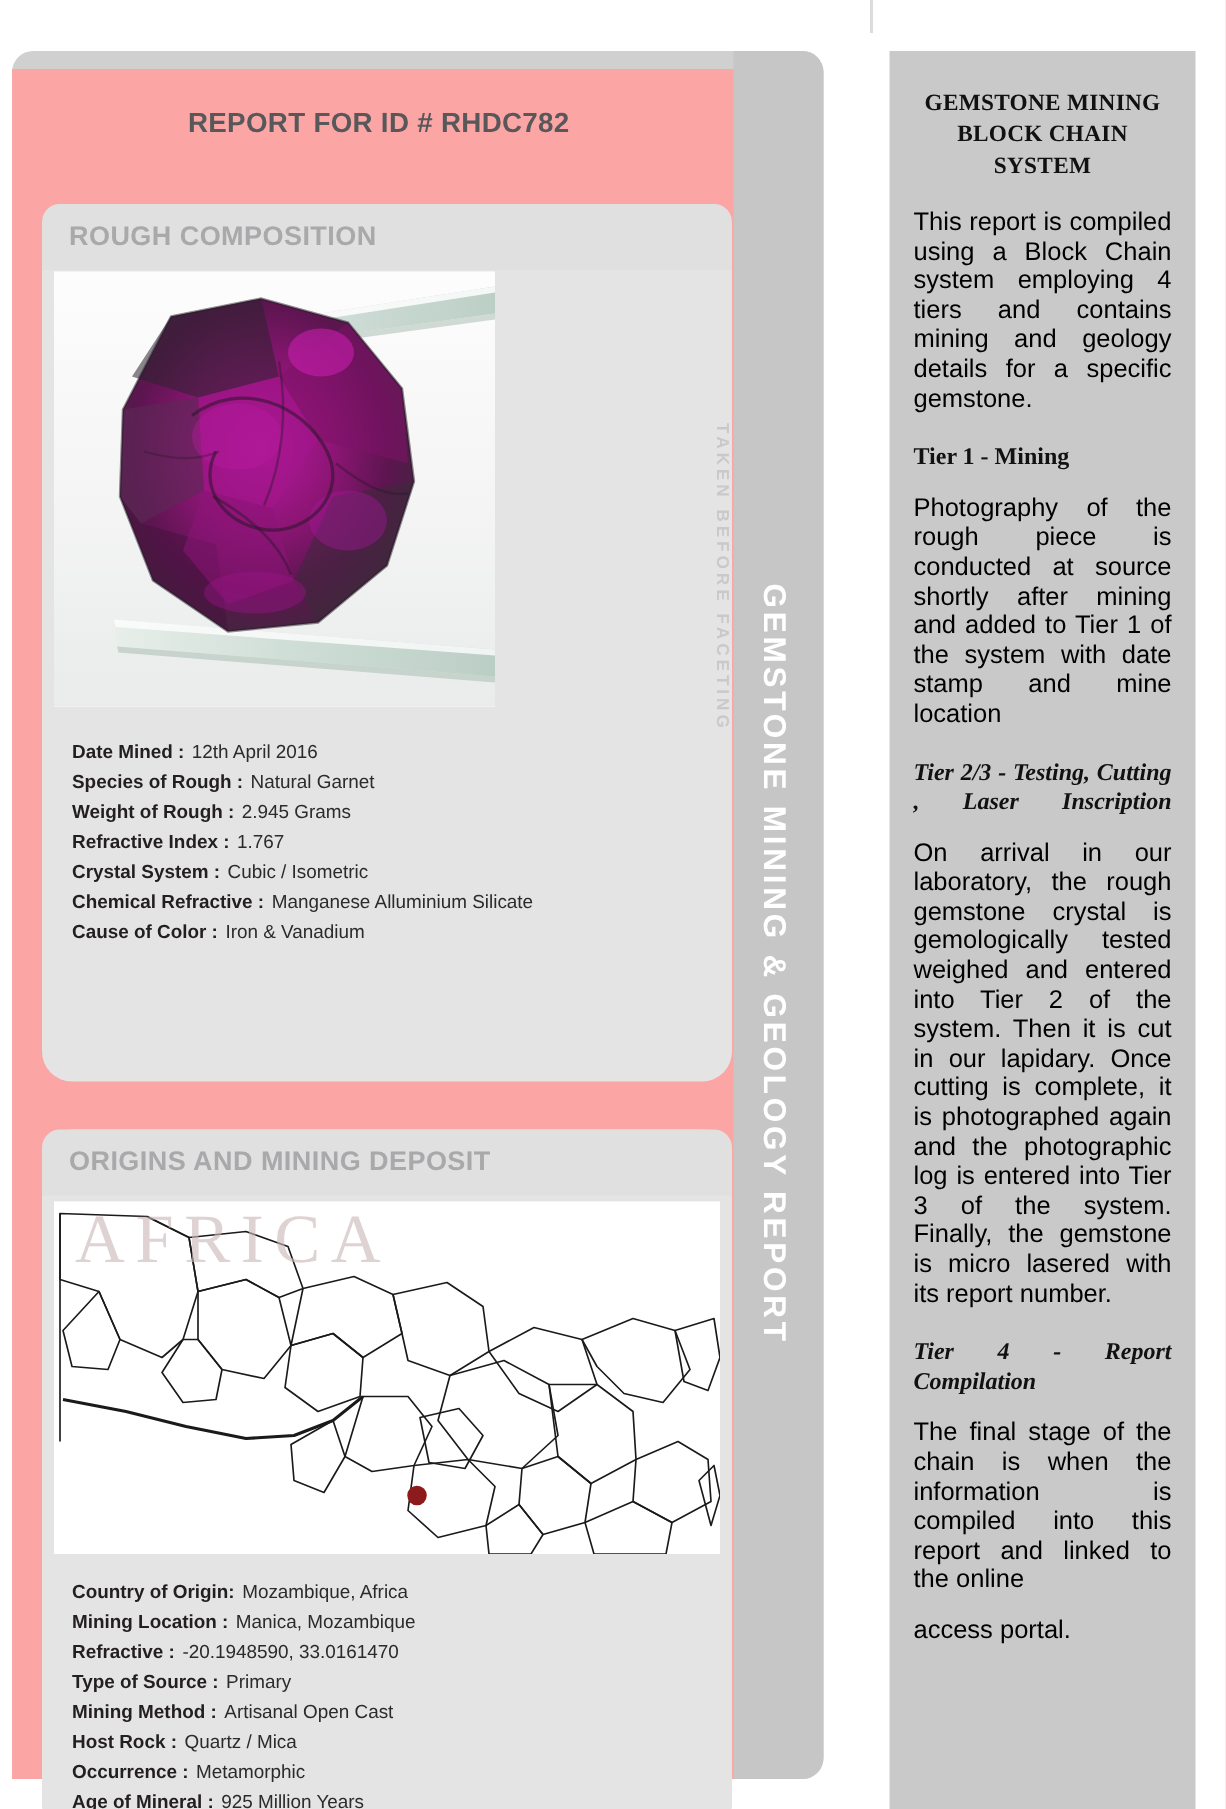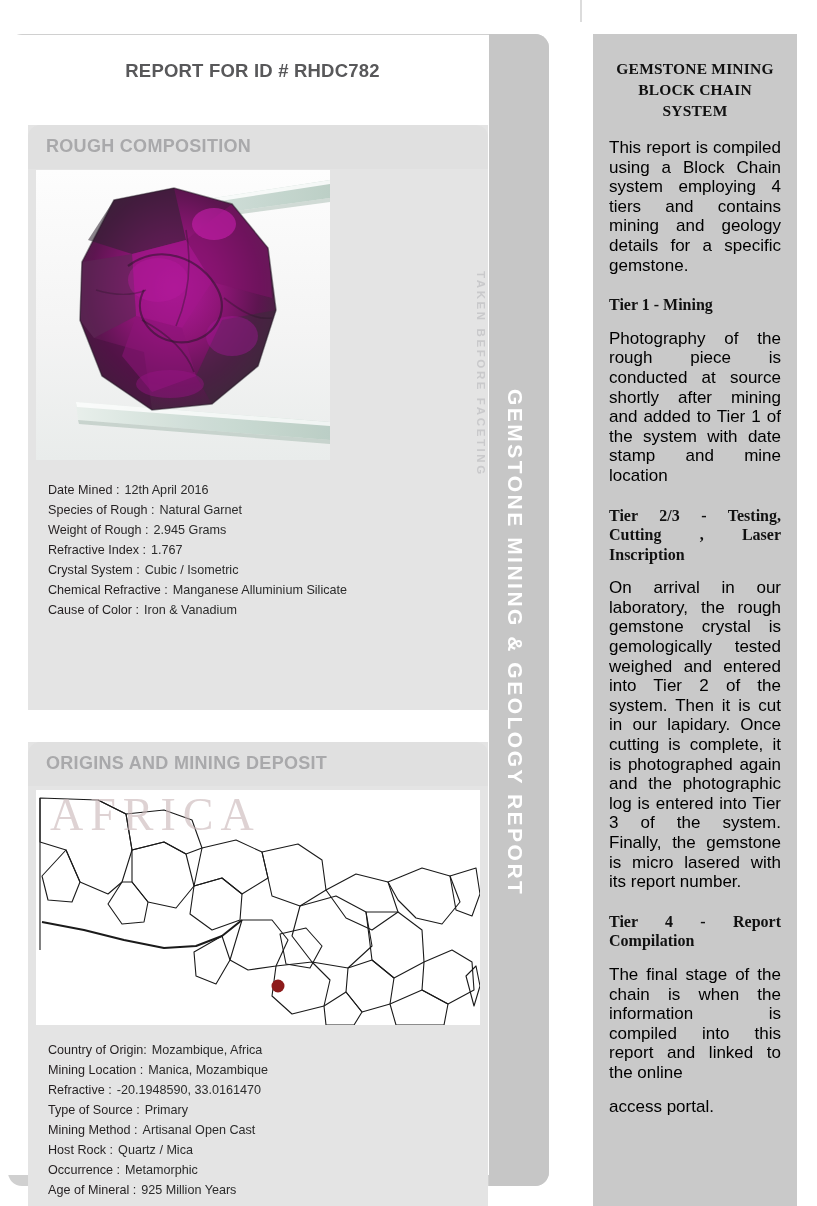--- a/index.html
+++ b/index.html
@@ -33,44 +33,44 @@
     left: 8px;
     top: 34px;
     width: 541px;
     height: 1152px;
     background: #d0d0d0;
     border-radius: 14px;
   }
   .left-inner {
     position: absolute;
     left: 0px;
-    top: 1px;
+    top: 12px;
     width: 489px;
     height: 1140px;
-    background: #ffffff;
+    background: #fca5a5;
     border-top-right-radius: 4px;
   }
 
   .report-title {
     position: absolute;
     left: 0px;
     top: 25px;
     width: 489px;
     text-align: center;
     font-size: 18.5px;
     font-weight: bold;
     color: #58585a;
     letter-spacing: 0.2px;
   }
 
   
   .panel {
     position: absolute;
     background: #e4e4e4;
-    border-radius: 0;
+    border-radius: 20px;
   }
   .panel-head {
     position: absolute;
     left: 0;
     top: 0;
     width: 100%;
     height: 44px;
     background: #e0e0e0;
     border-radius: 12px 12px 0 0;
   }
@@ -142,21 +142,21 @@
   #data-rough  { top: 445px; }
   #data-origin { top: 1005px; }
 
   .drow {
     height: 20px;
     line-height: 20px;
     white-space: nowrap;
     font-size: 12.6px;
     color: #231f20;
   }
-  .dlabel { font-weight: normal; }
+  .dlabel { font-weight: bold; }
   .dvalue { font-weight: normal; margin-left: 5px; color: #2b2b2b; }
 
   
   .spine {
     position: absolute;
     left: 489px;
     top: 34px;
     width: 60px;
     height: 1152px;
     background: #c6c6c6;
@@ -209,21 +209,21 @@
   }
   .rt-head {
     font-family: "Liberation Serif", serif;
     font-size: 16px;
     font-weight: bold;
     color: #111111;
     text-align: justify;
     line-height: 19.6px;
     margin-top: 20px;
   }
-  .rt-head.spread { text-align-last: justify; }
+  .rt-head.spread { text-align-last: justify; font-style: italic; }
   .rt-body.tight { margin-top: 14px; }
   .rt-last { margin-top: 14px; }
 </style>
 </head>
 <body>
 
 <div class="top-tick"></div>
 
 <div class="left-col">
   <div class="left-inner">

